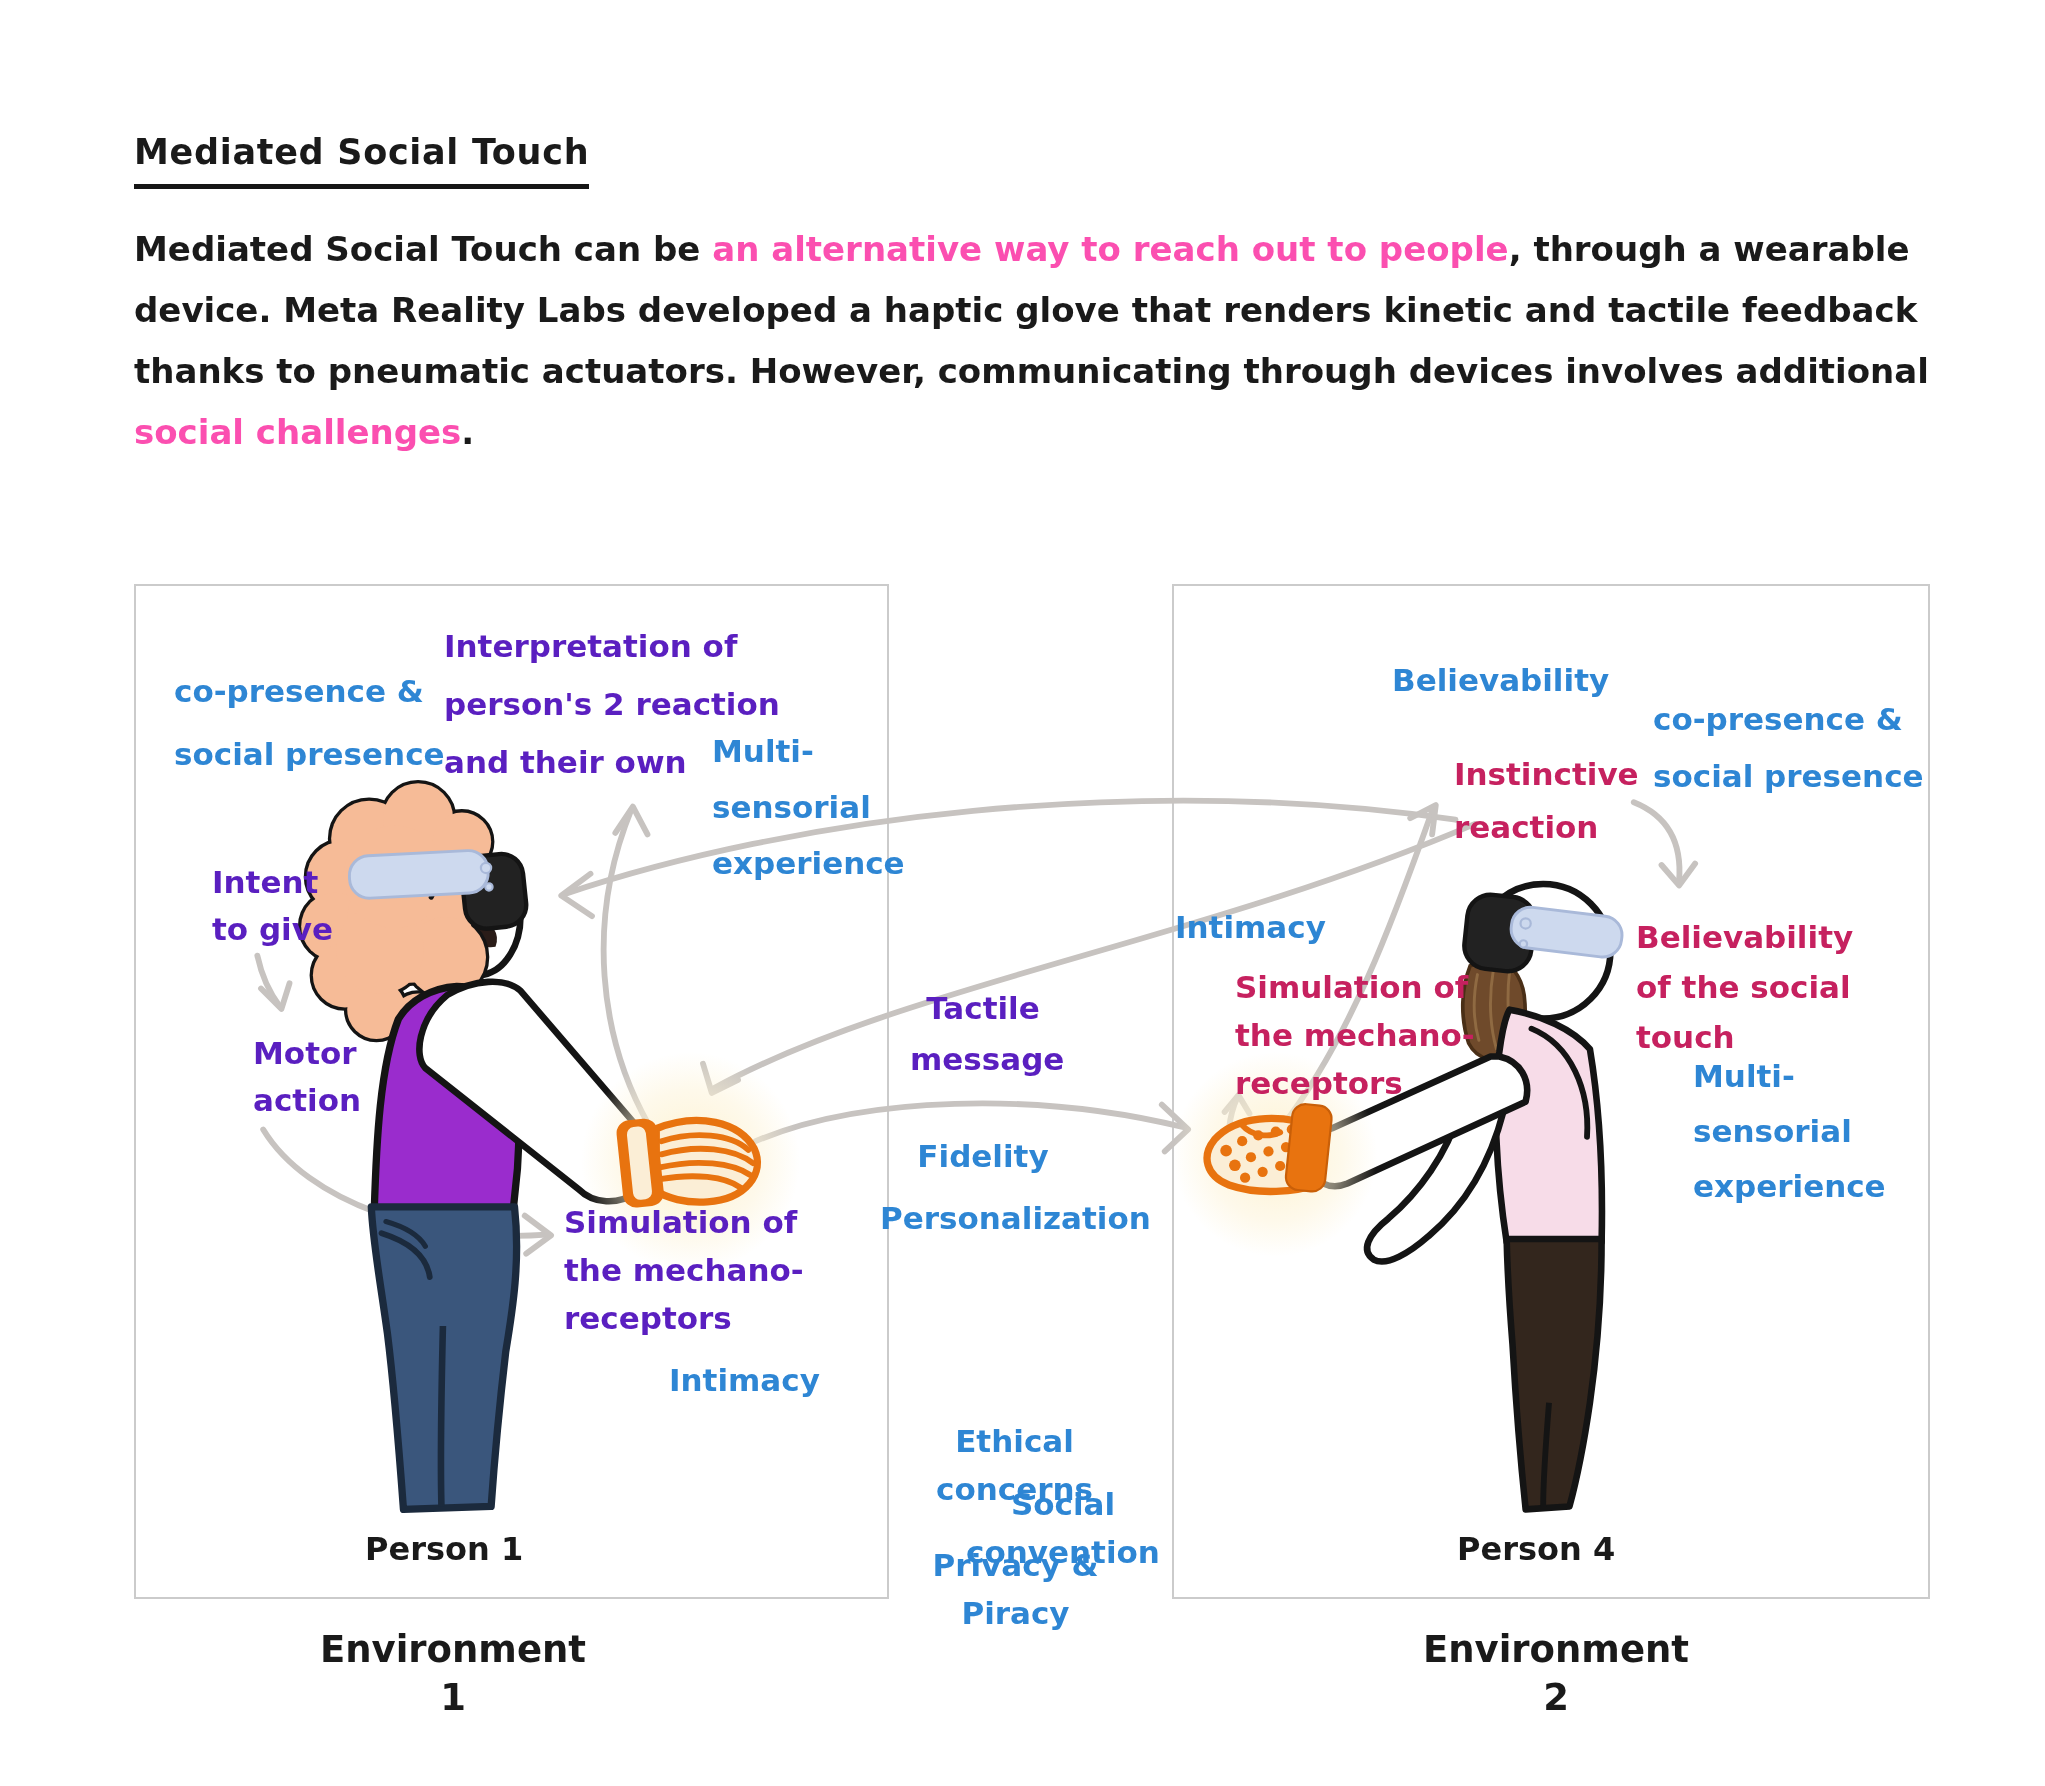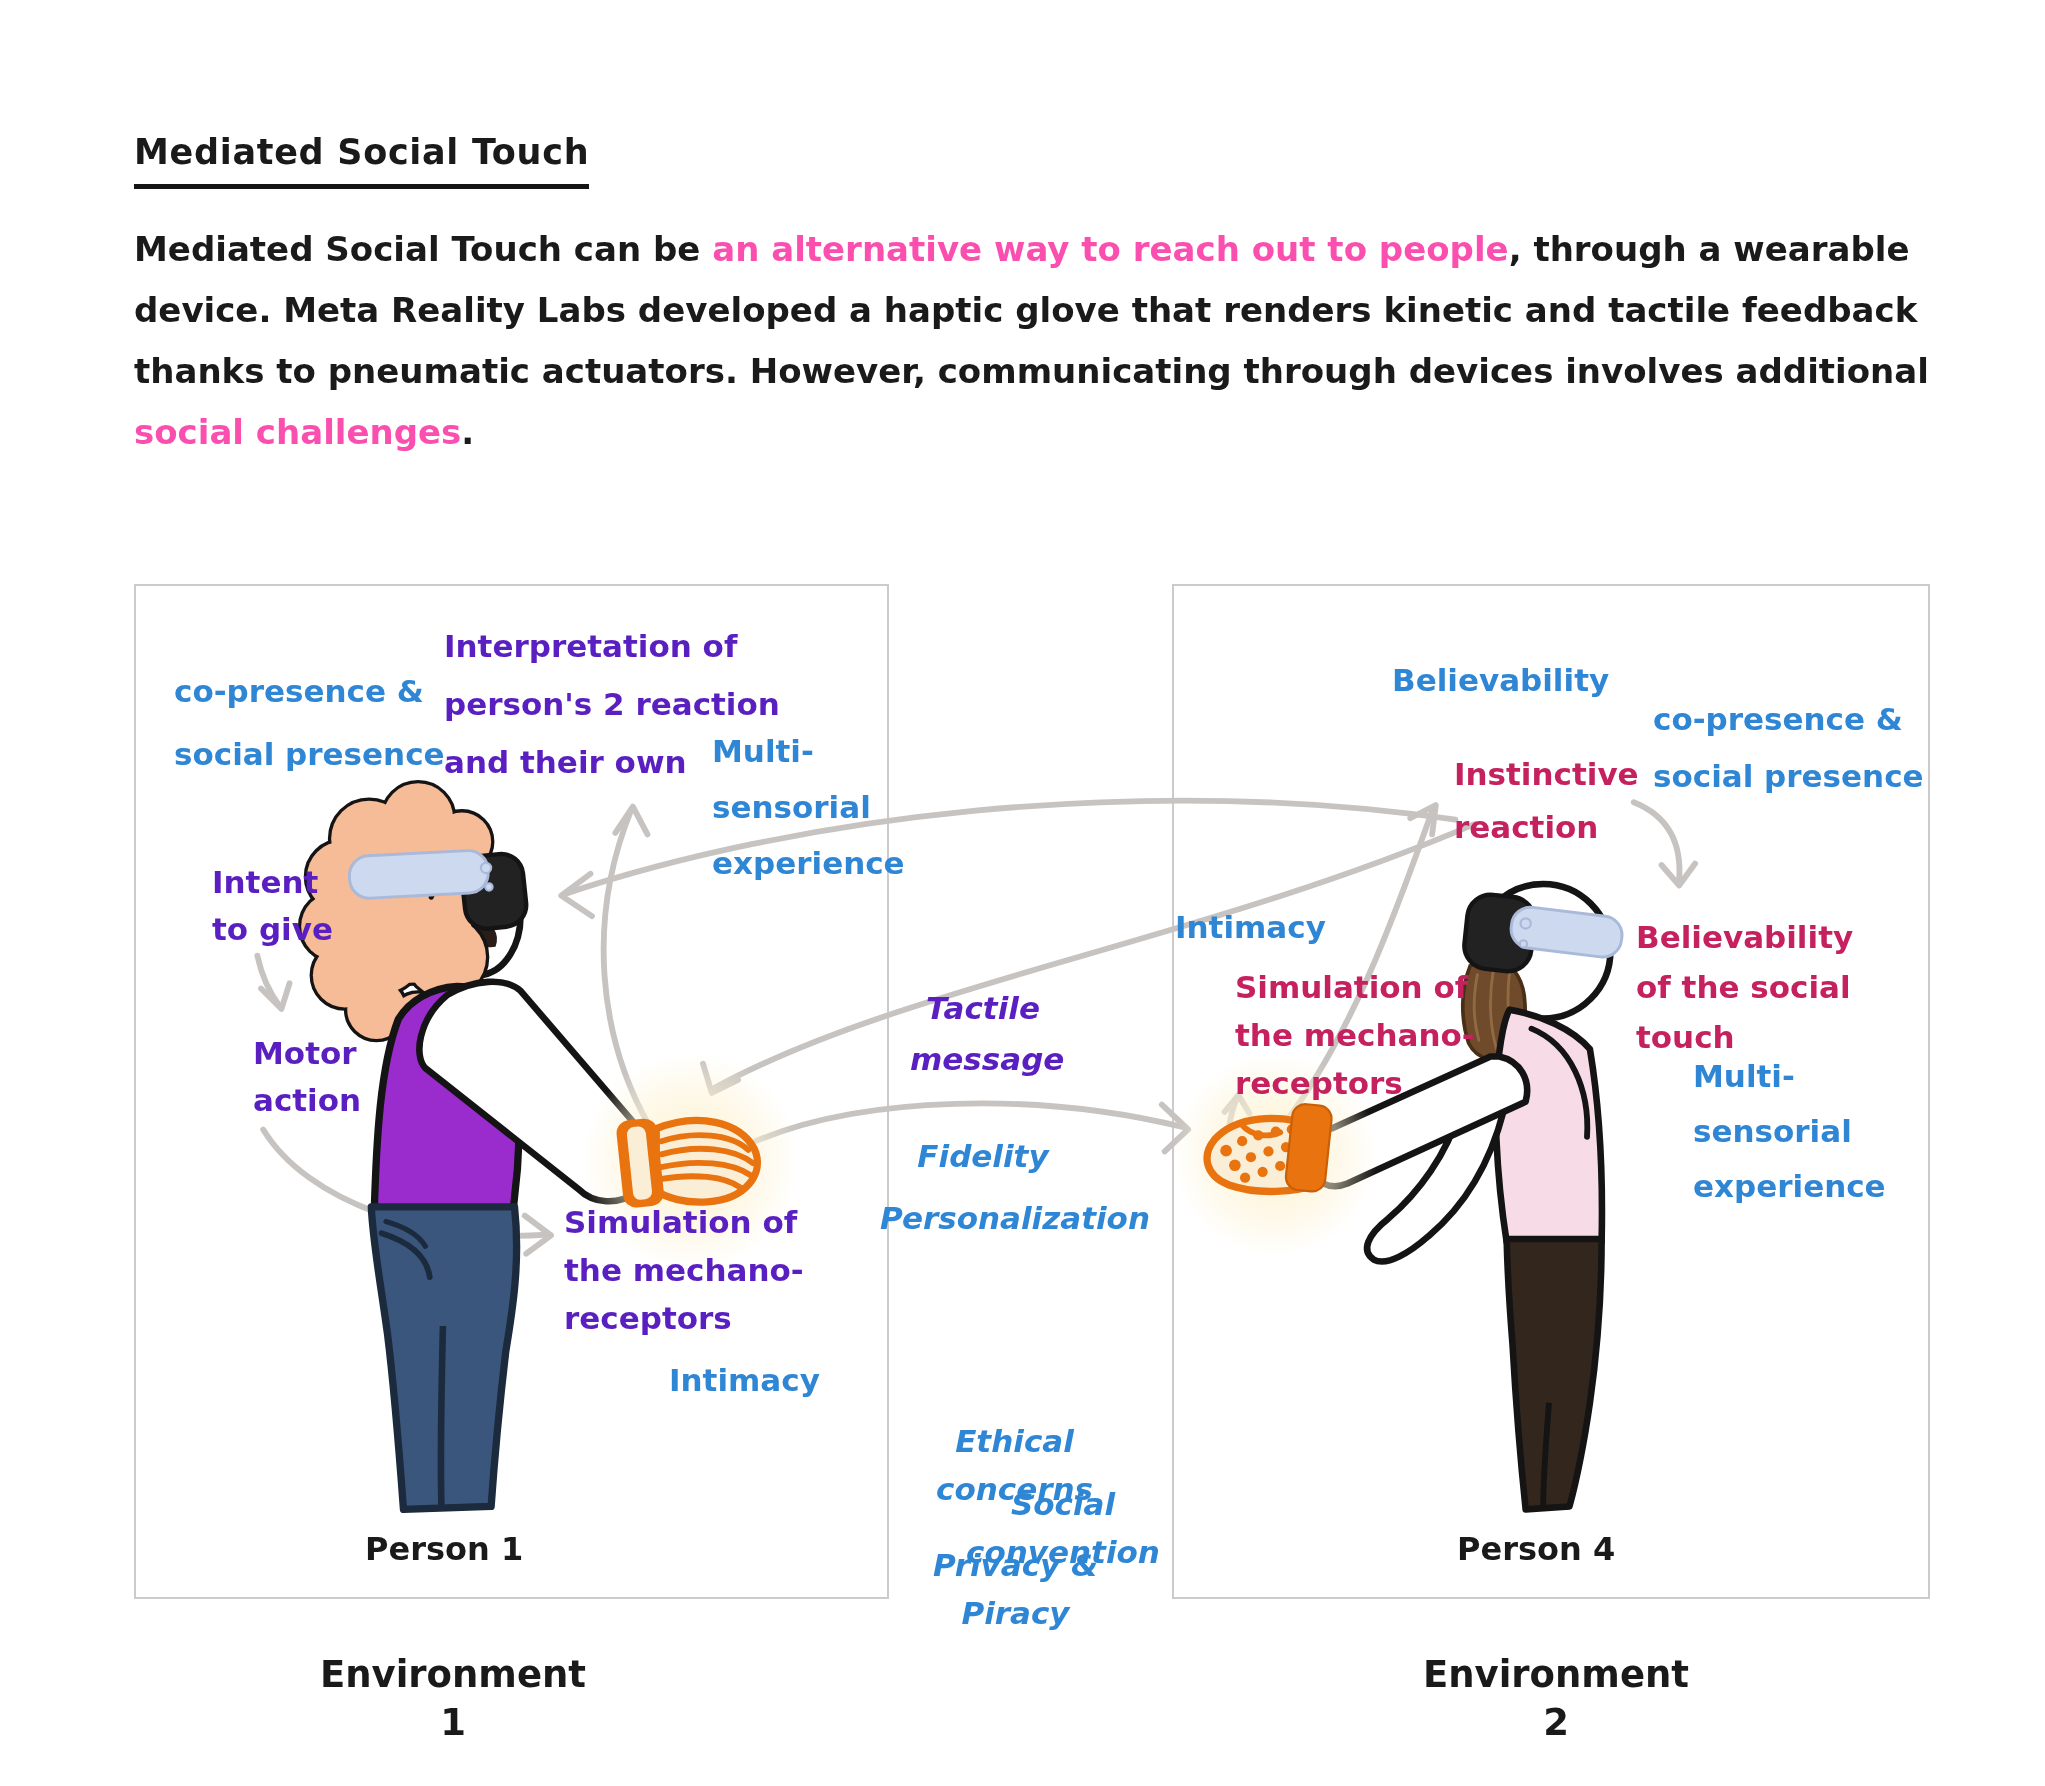--- a/index.html
+++ b/index.html
@@ -9,23 +9,23 @@
   #paragraph{left:134px;top:219px;width:1812px;font-size:34px;font-weight:600;line-height:61px;z-index:3;}
   #paragraph p{margin:0 0 11.7px 0;}
   .hl{color:#fb4fb0;}
   .box{border:2.2px solid #cbcbcb;background:#ffffff;z-index:0;}
   #svg-layer{left:0;top:0;z-index:1;}
   .lbl{position:absolute;font-size:31px;font-weight:700;line-height:48px;white-space:pre-line;z-index:2;}
   .blue{color:#2e86d4;}
   .purple{color:#5a1fc0;}
   .crimson{color:#c6215f;}
   .ink{color:#1a1a1a;}
-  .caption{font-size:37px;font-weight:700;text-align:center;margin-top:25px;}
+  .caption{font-size:37px;font-weight:700;text-align:center;}
   .person-lbl{font-size:32px;font-weight:700;}
-  .ctr{text-align:center;font-style:italic;}
+  .ctr{text-align:center;}
 </style>
 </head>
 <body>
 
 <div class="abs" id="title">Mediated Social Touch</div>
 <div class="abs" id="paragraph">
   <p><span class="ink">Mediated Social Touch can be </span><span class="hl">an alternative way to reach out to people</span><span class="ink">, through a wearable device. Meta Reality Labs developed a haptic glove that renders kinetic and tactile feedback thanks to pneumatic actuators. However, communicating through devices involves additional </span><span class="hl">social challenges</span><span class="ink">.</span></p>
 </div>
 
 <div class="abs box" style="left:134px;top:584px;width:751px;height:1011px;"></div>

